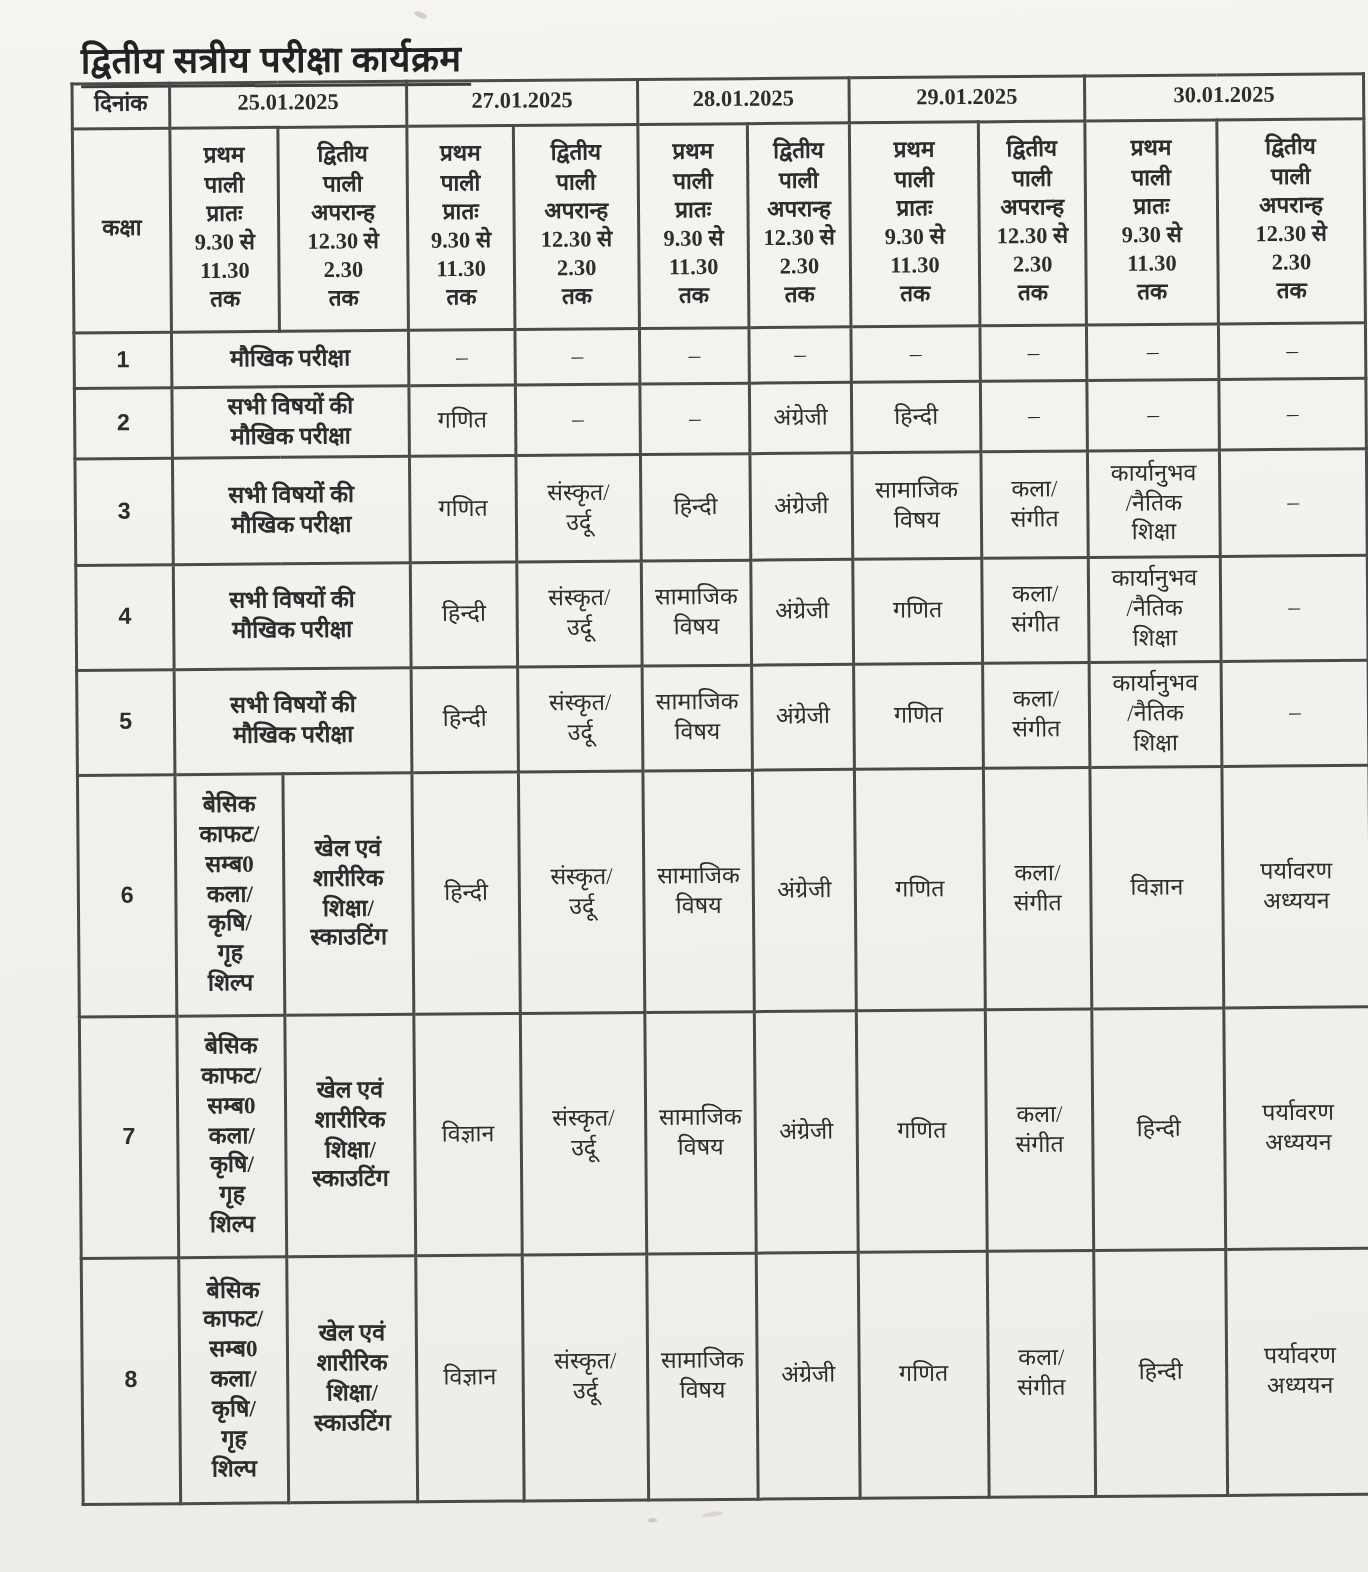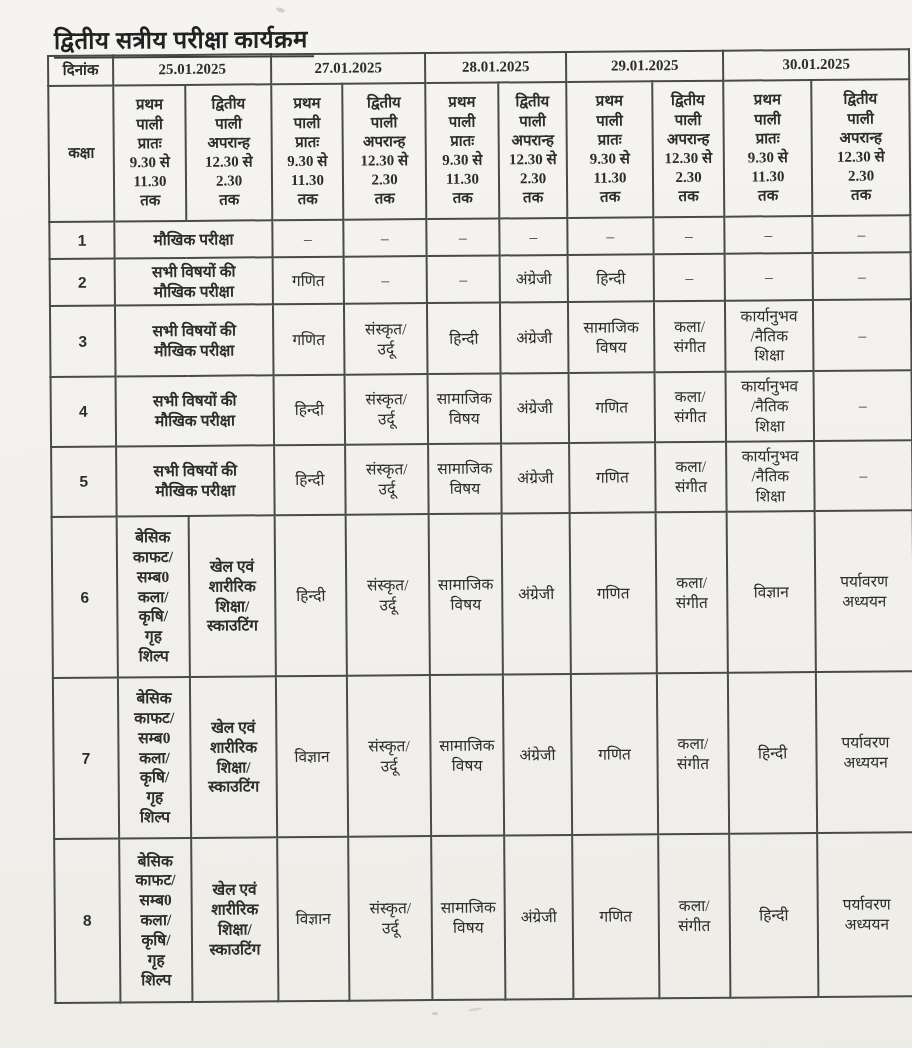--- a/index.html
+++ b/index.html
@@ -43,21 +43,21 @@
   tr.trd td{height:26px;font-weight:bold;font-size:15px;}
   tr.trs td{height:132px;font-weight:bold;font-size:15px;}
   tr.tr1 td{height:33px;}
   tr.tr2 td{height:43px;}
   tr.tr3 td{height:67px;}
   tr.tr4 td{height:66px;}
   tr.tr5 td{height:66px;}
   tr.tr6 td{height:157px;}
   tr.tr7 td{height:157px;}
   tr.tr8 td{height:160px;}
-  td.corner-date{font-weight:bold;font-size:15px;}
+  td.corner-date{font-weight:bold;font-size:15px;font-family:Liberation Mono, monospace;}
   td.corner-class{vertical-align:top;text-align:left;padding:3px 0 0 8px;font-weight:bold;font-size:15px;}
   td.clsnum{font-weight:bold;font-size:17px;font-family:"Liberation Sans","DejaVu Sans",sans-serif;}
   td.oral{font-weight:bold;font-size:15.5px;}
   td.craft{font-size:15px;font-weight:bold;}
   td.subj{font-size:15.5px;}
   .smudge{position:absolute;background:#b7b2aa;border-radius:50%;opacity:.55;}
   .sm1{left:276px;top:8px;width:9px;height:4px;transform:rotate(20deg);}
   .sm2{left:432px;top:1012px;width:6px;height:3px;}
   .sm3{left:468px;top:1008px;width:14px;height:3px;transform:rotate(-8deg);opacity:.4;}
 </style>

